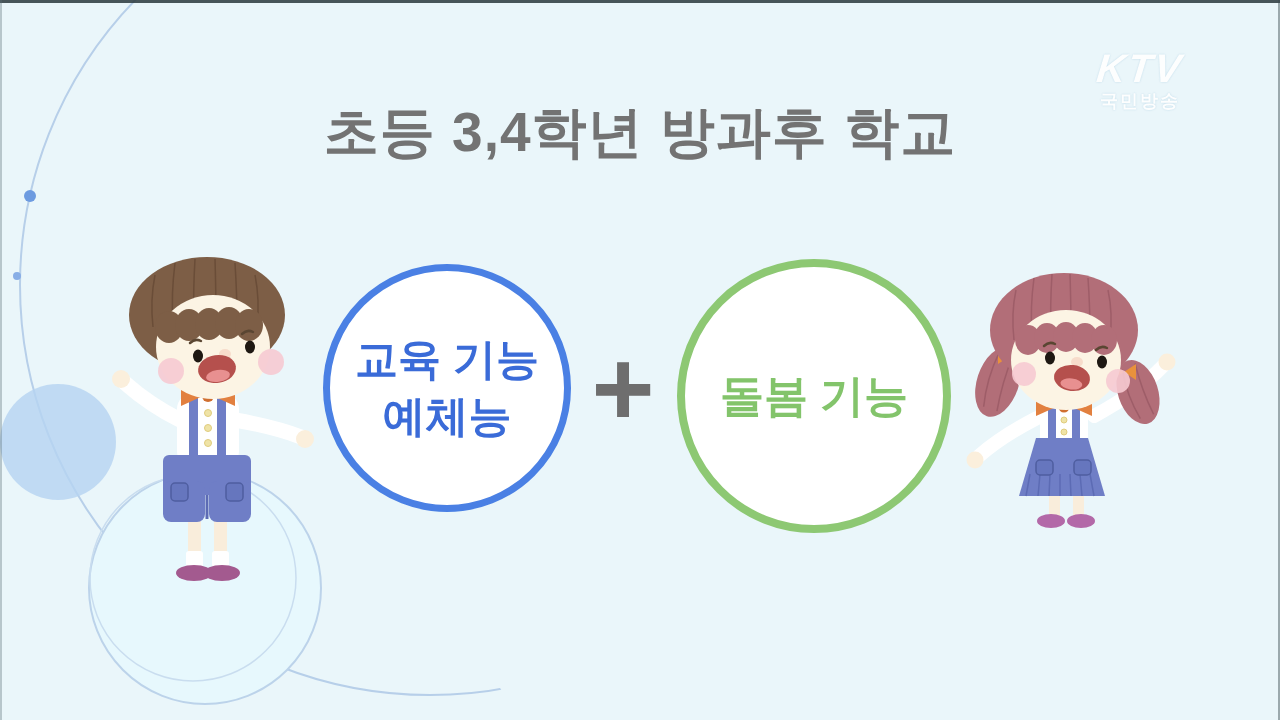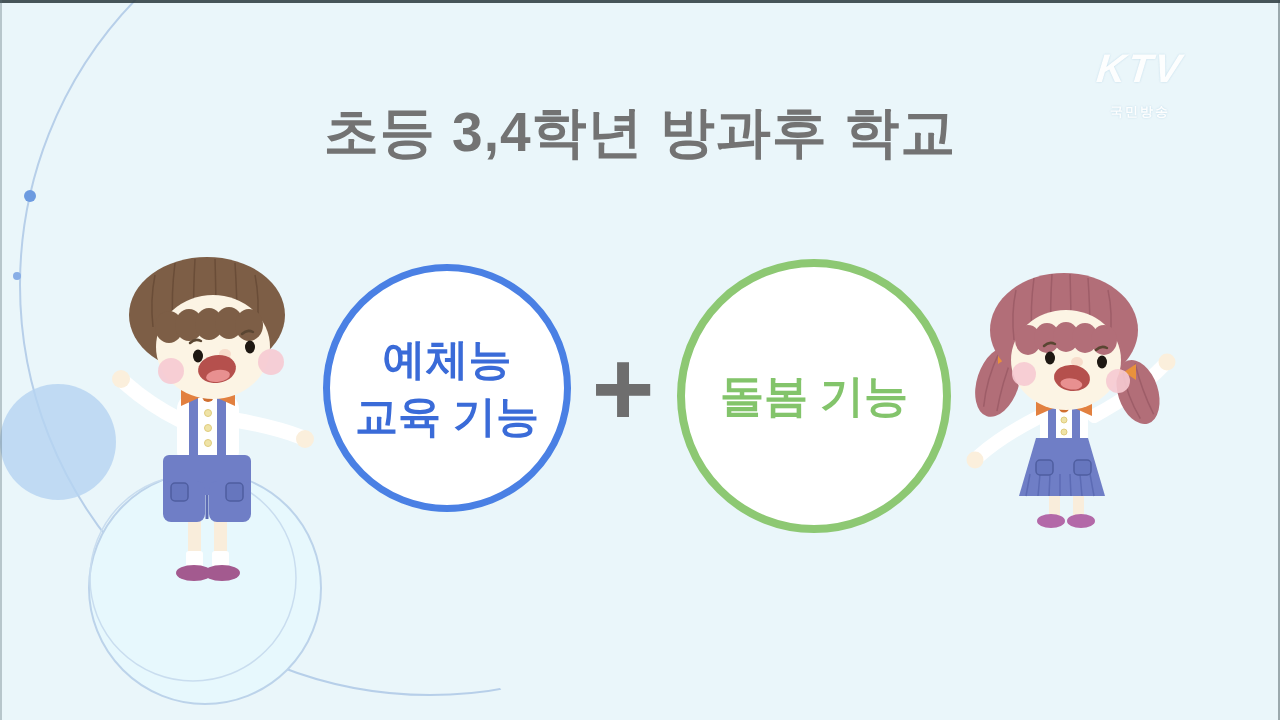--- a/index.html
+++ b/index.html
@@ -46,21 +46,21 @@
   .watermark{
     position:absolute;top:48px;left:1080px;width:120px;z-index:4;text-align:center;
     color:#FFFFFF;opacity:.93;
     text-shadow:0 0 2px rgba(170,205,225,.8);
   }
   .watermark .brand{
     font-size:40px;font-weight:bold;font-style:italic;letter-spacing:2px;
     transform:skewX(-6deg);line-height:1;
   }
   .watermark .sub{
-    font-size:13px;letter-spacing:2px;margin-top:15px;font-weight:bold;
+    font-size:18px;letter-spacing:2px;margin-top:1px;font-weight:bold;
   }
 </style>
 </head>
 <body>
 
 <div class="stage">
 
   <svg class="decor" width="1280" height="720" viewBox="0 0 1280 720">
     <defs>
       <clipPath id="leftclip">
@@ -221,22 +221,22 @@
     <ellipse cx="125" cy="94" rx="6" ry="5" fill="#F7DCCB"></ellipse>
     <g transform="rotate(6 120 110)">
       <ellipse cx="120" cy="110" rx="18" ry="13" fill="#B5504D"></ellipse>
       <ellipse cx="120" cy="116" rx="11" ry="5.5" fill="#E89090"></ellipse>
     </g>
     <circle cx="72" cy="106" r="12" fill="#F6CAD2" opacity="0.9"></circle>
     <circle cx="166" cy="113" r="12" fill="#F6CAD2" opacity="0.9"></circle>
   </svg>
 
   <div class="circle circle-blue">
+    <div>교육 기능</div>
     <div>예체능</div>
-    <div>교육 기능</div>
   </div>
 
   <div class="plus">+</div>
 
   <div class="circle circle-green">
     <div>돌봄 기능</div>
   </div>
 
   <div class="watermark">
     <div class="brand">KTV</div>

